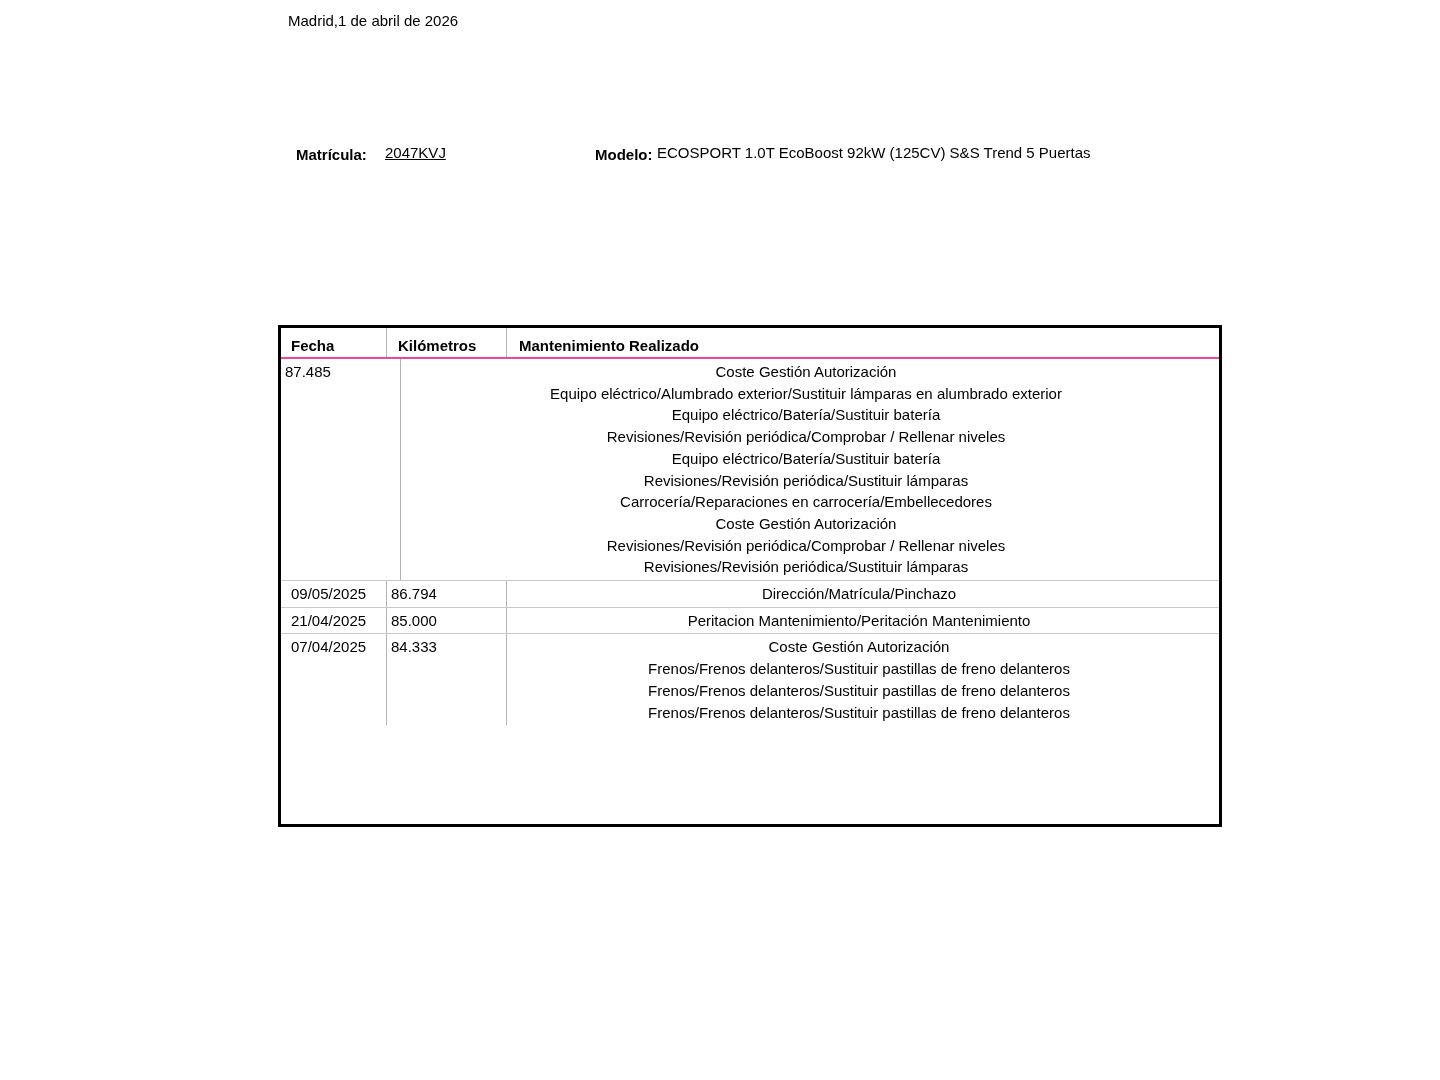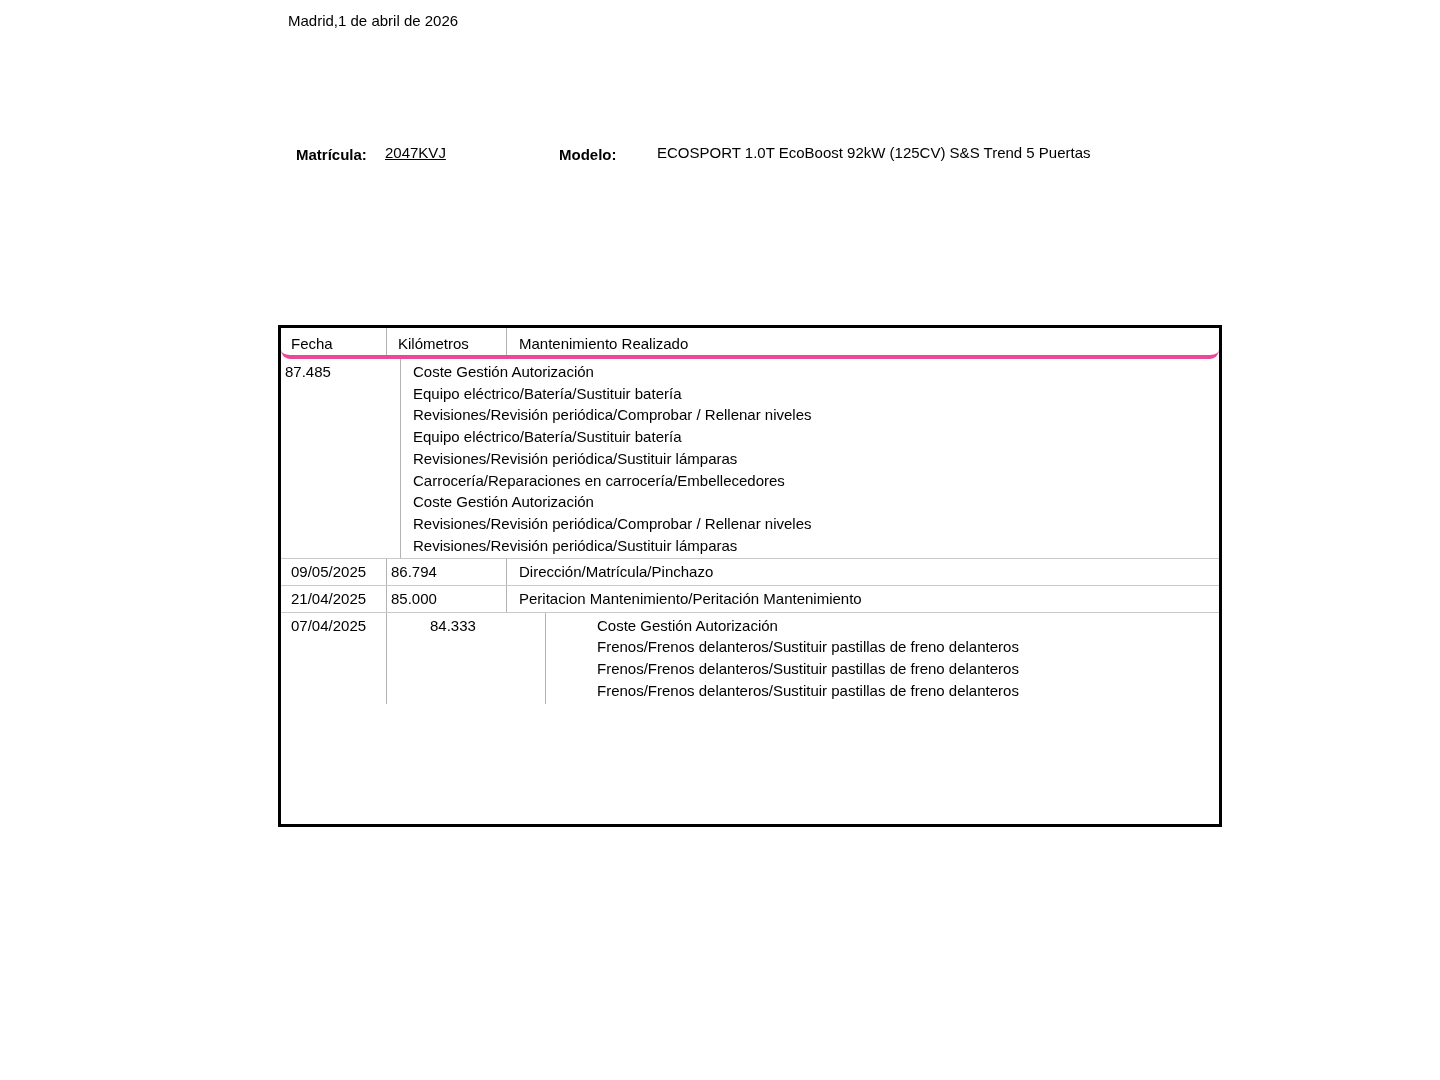--- a/index.html
+++ b/index.html
@@ -24,72 +24,72 @@
       position: absolute;
       top: 146px;
       font-weight: bold;
     }
     .vi-value {
       position: absolute;
       top: 144px;
     }
     .pos-matricula-label { left: 296px; }
     .pos-matricula-value { left: 385px; text-decoration: underline; }
-    .pos-modelo-label    { left: 559px; }
+    .pos-modelo-label    { left: 595px; }
     .pos-modelo-value    { left: 657px; }
 
     .mtable {
       position: absolute;
       left: 278px;
       top: 325px;
       width: 944px;
       height: 502px;
       border: 3px solid #000000;
       box-sizing: border-box;
       background: #ffffff;
       overflow: hidden;
     }
     .thead {
       display: flex;
       height: 31px;
       box-sizing: border-box;
-      border-bottom: 4px solid #ec4899;
-      font-weight: normal;
-      border-radius: 9px;
+      border-bottom: 2px solid #ec4899;
+      font-weight: bold;
     }
     .cell {
       box-sizing: border-box;
     }
     .c1 {
       width: 106px;
       border-right: 1px solid #b3b3b3;
       padding-left: 10px;
     }
     .c2 {
       width: 120px;
       border-right: 1px solid #b3b3b3;
       padding-left: 4px;
     }
     .c3 {
       flex: 1;
       padding-left: 12px;
       padding-right: 20px;
+      text-align: center;
     }
     .thead .cell {
       display: flex;
       align-items: flex-end;
       padding-bottom: 3px;
     }
     .thead .c2 { padding-left: 11px; }
 
     .row {
       display: flex;
       border-bottom: 1px solid #c9c9c9;
     }
-    .row:last-child { border-bottom: none; gap: 39px; }
+    .row:last-child { border-bottom: none; }
     .row .cell {
       padding-top: 2px;
       padding-bottom: 2px;
       line-height: 21.7px;
     }
   </style>
 </head>
 <body>
 
 <div class="place-date">Madrid,1 de abril de 2026</div>
@@ -103,20 +103,21 @@
   <div class="thead">
     <div class="cell c1">Fecha</div>
     <div class="cell c2">Kilómetros</div>
     <div class="cell c3">Mantenimiento Realizado</div>
   </div>
   <div id="tbody">
       <div class="row">
         <div class="cell c2">87.485</div>
         <div class="cell c3">
           <div>Coste Gestión Autorización</div>
+          <div>Equipo eléctrico/Alumbrado exterior/Sustituir lámparas en alumbrado exterior</div>
           <div>Equipo eléctrico/Batería/Sustituir batería</div>
           <div>Revisiones/Revisión periódica/Comprobar / Rellenar niveles</div>
           <div>Equipo eléctrico/Batería/Sustituir batería</div>
           <div>Revisiones/Revisión periódica/Sustituir lámparas</div>
           <div>Carrocería/Reparaciones en carrocería/Embellecedores</div>
           <div>Coste Gestión Autorización</div>
           <div>Revisiones/Revisión periódica/Comprobar / Rellenar niveles</div>
           <div>Revisiones/Revisión periódica/Sustituir lámparas</div>
         </div>
       </div>

